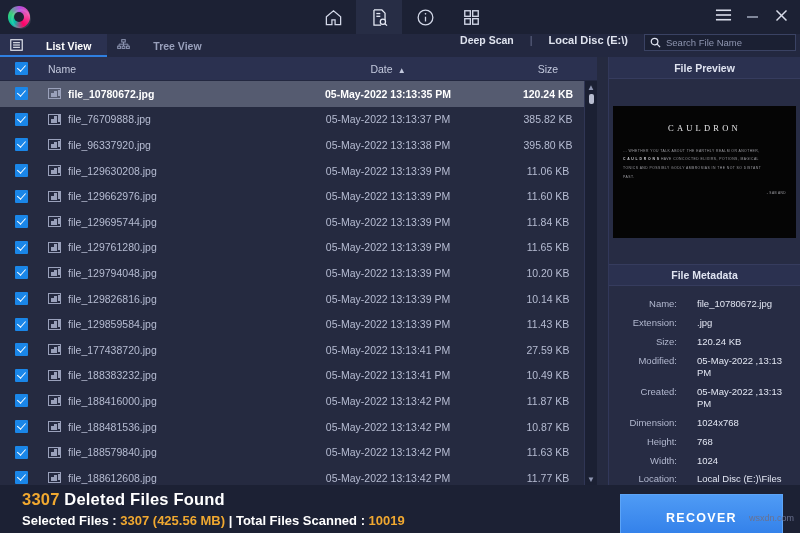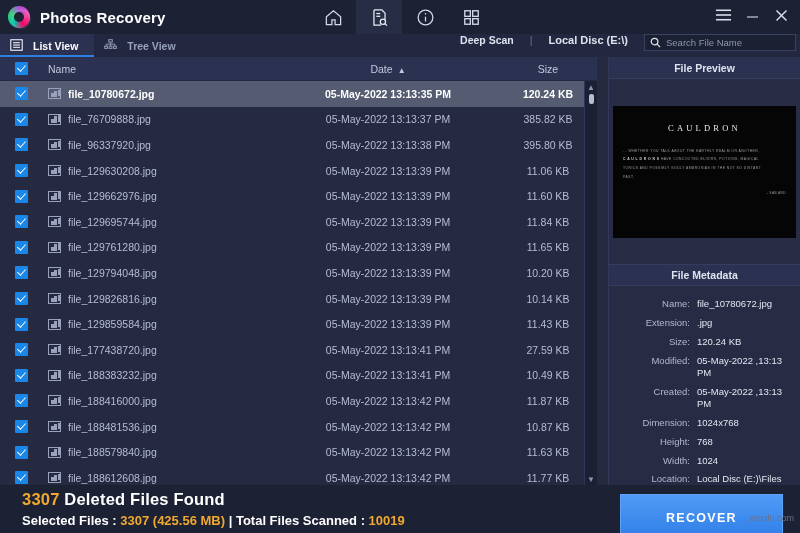--- a/index.html
+++ b/index.html
@@ -29,21 +29,21 @@
   .nav-icons { position:absolute; left:310px; top:0; height:34px; display:flex; }
   .nav-btn { width:46px; height:34px; display:flex; align-items:center; justify-content:center; cursor:pointer; }
   .nav-btn.active { background:#272d45; }
   .nav-btn svg { display:block; }
 
   .win-ctrl { position:absolute; right:6px; top:0; height:34px; display:flex; align-items:center; gap:3px; }
   .win-btn { width:26px; height:30px; display:flex; align-items:center; justify-content:center; cursor:pointer; }
 
   
   .subbar { height:23px; flex:0 0 23px; background:#232840; display:flex; align-items:stretch; position:relative; }
-  .vtab { display:flex; align-items:center; gap:10px; padding:0 16px 0 10px; cursor:pointer; position:relative; }
+  .vtab { display:flex; align-items:center; gap:23px; padding:0 16px 0 10px; cursor:pointer; position:relative; }
   .vtab.active { background:#2b3150; }
   .vtab.active::after { content:""; position:absolute; left:0; right:0; bottom:0; height:2px; background:#2f7fe0; }
   .vtab span.lbl { font-size:10.5px; color:#99a0bb; font-weight:bold; }
   .vtab.active span.lbl { color:#ffffff; }
   .subbar-right { margin-left:auto; display:flex; align-items:flex-start; gap:8px; padding-right:4px; }
   .scan-mode { font-size:10.5px; color:#dfe3ee; font-weight:bold; padding:0 8px; cursor:pointer; }
   .sep { color:#5d6party; color:#6a7190; font-size:10.5px; }
   .disc { font-size:11px; color:#dfe3ee; font-weight:bold; padding:0 8px; cursor:pointer; }
   .searchbox { width:152px; height:17px; background:#1b2033; border:1px solid #3a4263;
     display:flex; align-items:center; gap:5px; padding:0 5px; }
@@ -96,21 +96,21 @@
   .preview-img { width:183px; height:132px; background:#050505; position:relative; overflow:hidden; padding:12px 10px; }
   .pv-title { color:#e8e8ea; font-size:8.5px; letter-spacing:3.2px; text-align:center; margin-top:5px; font-family:"Liberation Serif", serif; }
   .pv-body { color:#9e9ea4; font-size:3.4px; line-height:2.6; margin-top:14px; letter-spacing:.45px; }
   .pv-body b { color:#cdcdd2; }
   .pv-sig { color:#9e9ea4; font-size:3.2px; text-align:right; margin-top:9px; letter-spacing:.4px; }
 
   .meta-title { height:22px; flex:0 0 22px; display:flex; align-items:center; justify-content:center;
     color:#dfe3f0; font-size:10.5px; font-weight:bold; border-bottom:1px solid #363c5e; border-top:1px solid #363c5e; background:#2b3150; }
   .meta-list { flex:1; padding:12px 0 0 0; overflow:hidden; }
   .meta-row { display:flex; margin-bottom:6.5px; font-size:9.5px; line-height:1.3; }
-  .meta-k { width:88px; flex:0 0 88px; text-align:right; color:#b2b8cf; padding-right:7px; }
+  .meta-k { width:88px; flex:0 0 88px; text-align:right; color:#b2b8cf; padding-right:20px; }
   .meta-v { color:#e2e6f2; flex:1; padding-right:6px; }
 
   
   .footer { height:48px; flex:0 0 48px; background:#1c2134; display:flex; align-items:center;
     position:relative; padding:0 0 0 22px; }
   .f-head { font-size:16.5px; font-weight:bold; color:#ffffff; letter-spacing:.2px; }
   .f-head .num { color:#f0a830; }
   .f-sub { font-size:13px; font-weight:bold; color:#ffffff; margin-top:4px; }
   .f-sub .amber { color:#f0a830; }
   .f-sub .divider { color:#ffffff; }
@@ -120,21 +120,20 @@
     border:1px solid #5ca4f7; }
   .watermark { position:absolute; right:6px; bottom:10px; color:#6a7290; font-size:9px; }
 </style>
 </head>
 <body>
 
 <div class="app">
 
   <div class="titlebar">
     <div class="logo"></div>
-    <div class="app-title">Photos Recovery</div>
 
     <div class="nav-icons">
       <div class="nav-btn">
         <span>
           <svg width="19" height="19" viewBox="0 0 24 24" fill="none" stroke="#d3d8e8" stroke-width="1.6">
             <path d="M3 11 L12 3.5 L21 11 V21 H14 V15 H10 V21 H3 Z"></path>
           </svg>
         </span>
       </div>
       <div class="nav-btn active">

